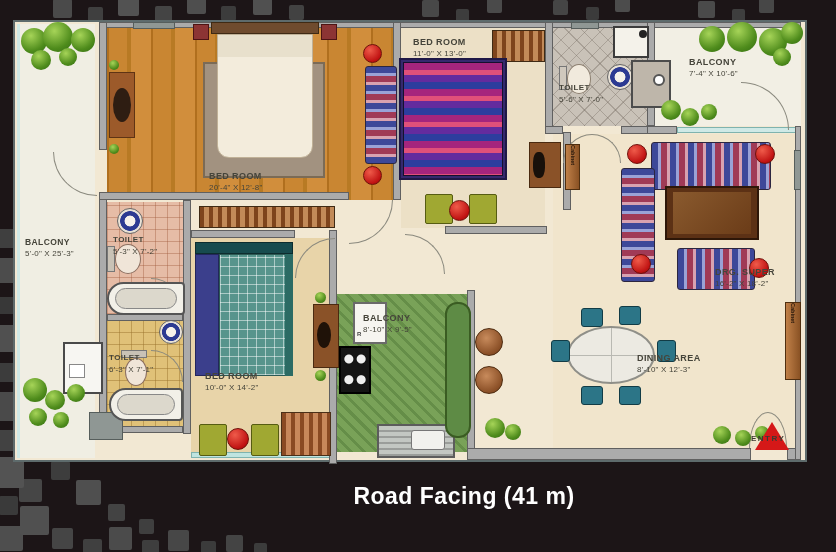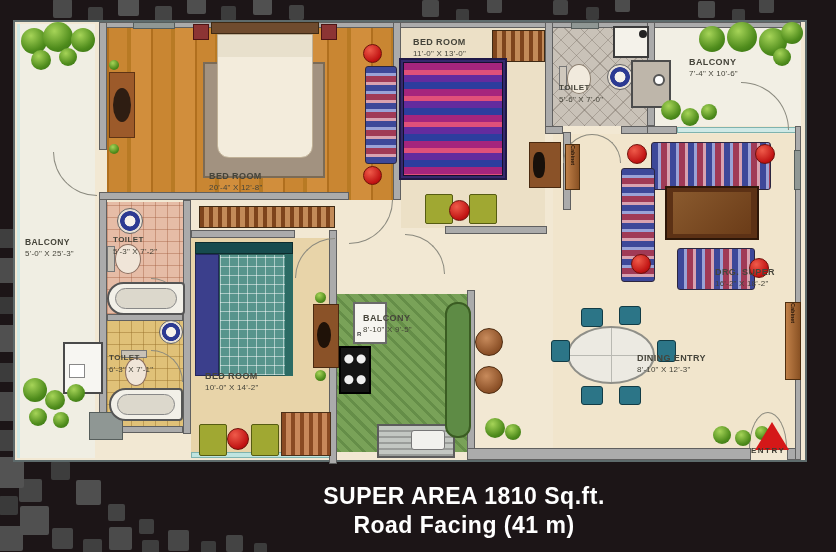--- a/index.html
+++ b/index.html
@@ -208,23 +208,22 @@
     <div class="label" style="left:194px;top:148px;"><span>BED ROOM</span><span class="dims">20'-4" X 12'-8"</span></div>
     <div class="label" style="left:398px;top:14px;"><span>BED ROOM</span><span class="dims">11'-0" X 13'-0"</span></div>
     <div class="label" style="left:190px;top:348px;"><span>BED ROOM</span><span class="dims">10'-0" X 14'-2"</span></div>
     <div class="label" style="left:98px;top:212px;font-size:8px;"><span>TOILET</span><span class="dims">5'-3" X 7'-2"</span></div>
     <div class="label" style="left:94px;top:330px;font-size:8px;"><span>TOILET</span><span class="dims">6'-3" X 7'-1"</span></div>
     <div class="label" style="left:544px;top:60px;font-size:8px;"><span>TOILET</span><span class="dims">5'-6" X 7'-0"</span></div>
     <div class="label" style="left:348px;top:290px;"><span>BALCONY</span><span class="dims">8'-10" X 9'-5"</span></div>
     <div class="label" style="left:10px;top:214px;font-size:8.5px;"><span>BALCONY</span><span class="dims">5'-0" X 25'-3"</span></div>
     <div class="label" style="left:674px;top:34px;"><span>BALCONY</span><span class="dims">7'-4" X 10'-6"</span></div>
     <div class="label" style="left:700px;top:244px;"><span>DRG. SUPER</span><span class="dims">16'-2" X 18'-2"</span></div>
-    <div class="label" style="left:622px;top:330px;"><span>DINING ENTRY</span><span class="dims">8'-10" X 12'-3"</span></div>
+    <div class="label" style="left:622px;top:330px;"><span>DINING AREA</span><span class="dims">8'-10" X 12'-3"</span></div>
 
     <div class="entry-tri" style="left:740px;top:400px;"></div>
-    <div class="entry-lab" style="left:736px;top:424px;">ENTRY</div>
+    <div class="entry-lab" style="left:736px;top:412px;">ENTRY</div>
   </div>
 
   <div class="caption">
-    <div>SUPER AREA 1810 Sq.ft.</div>
     <div>Road Facing (41 m)</div>
   </div>
 </div>
 
 </body></html>

